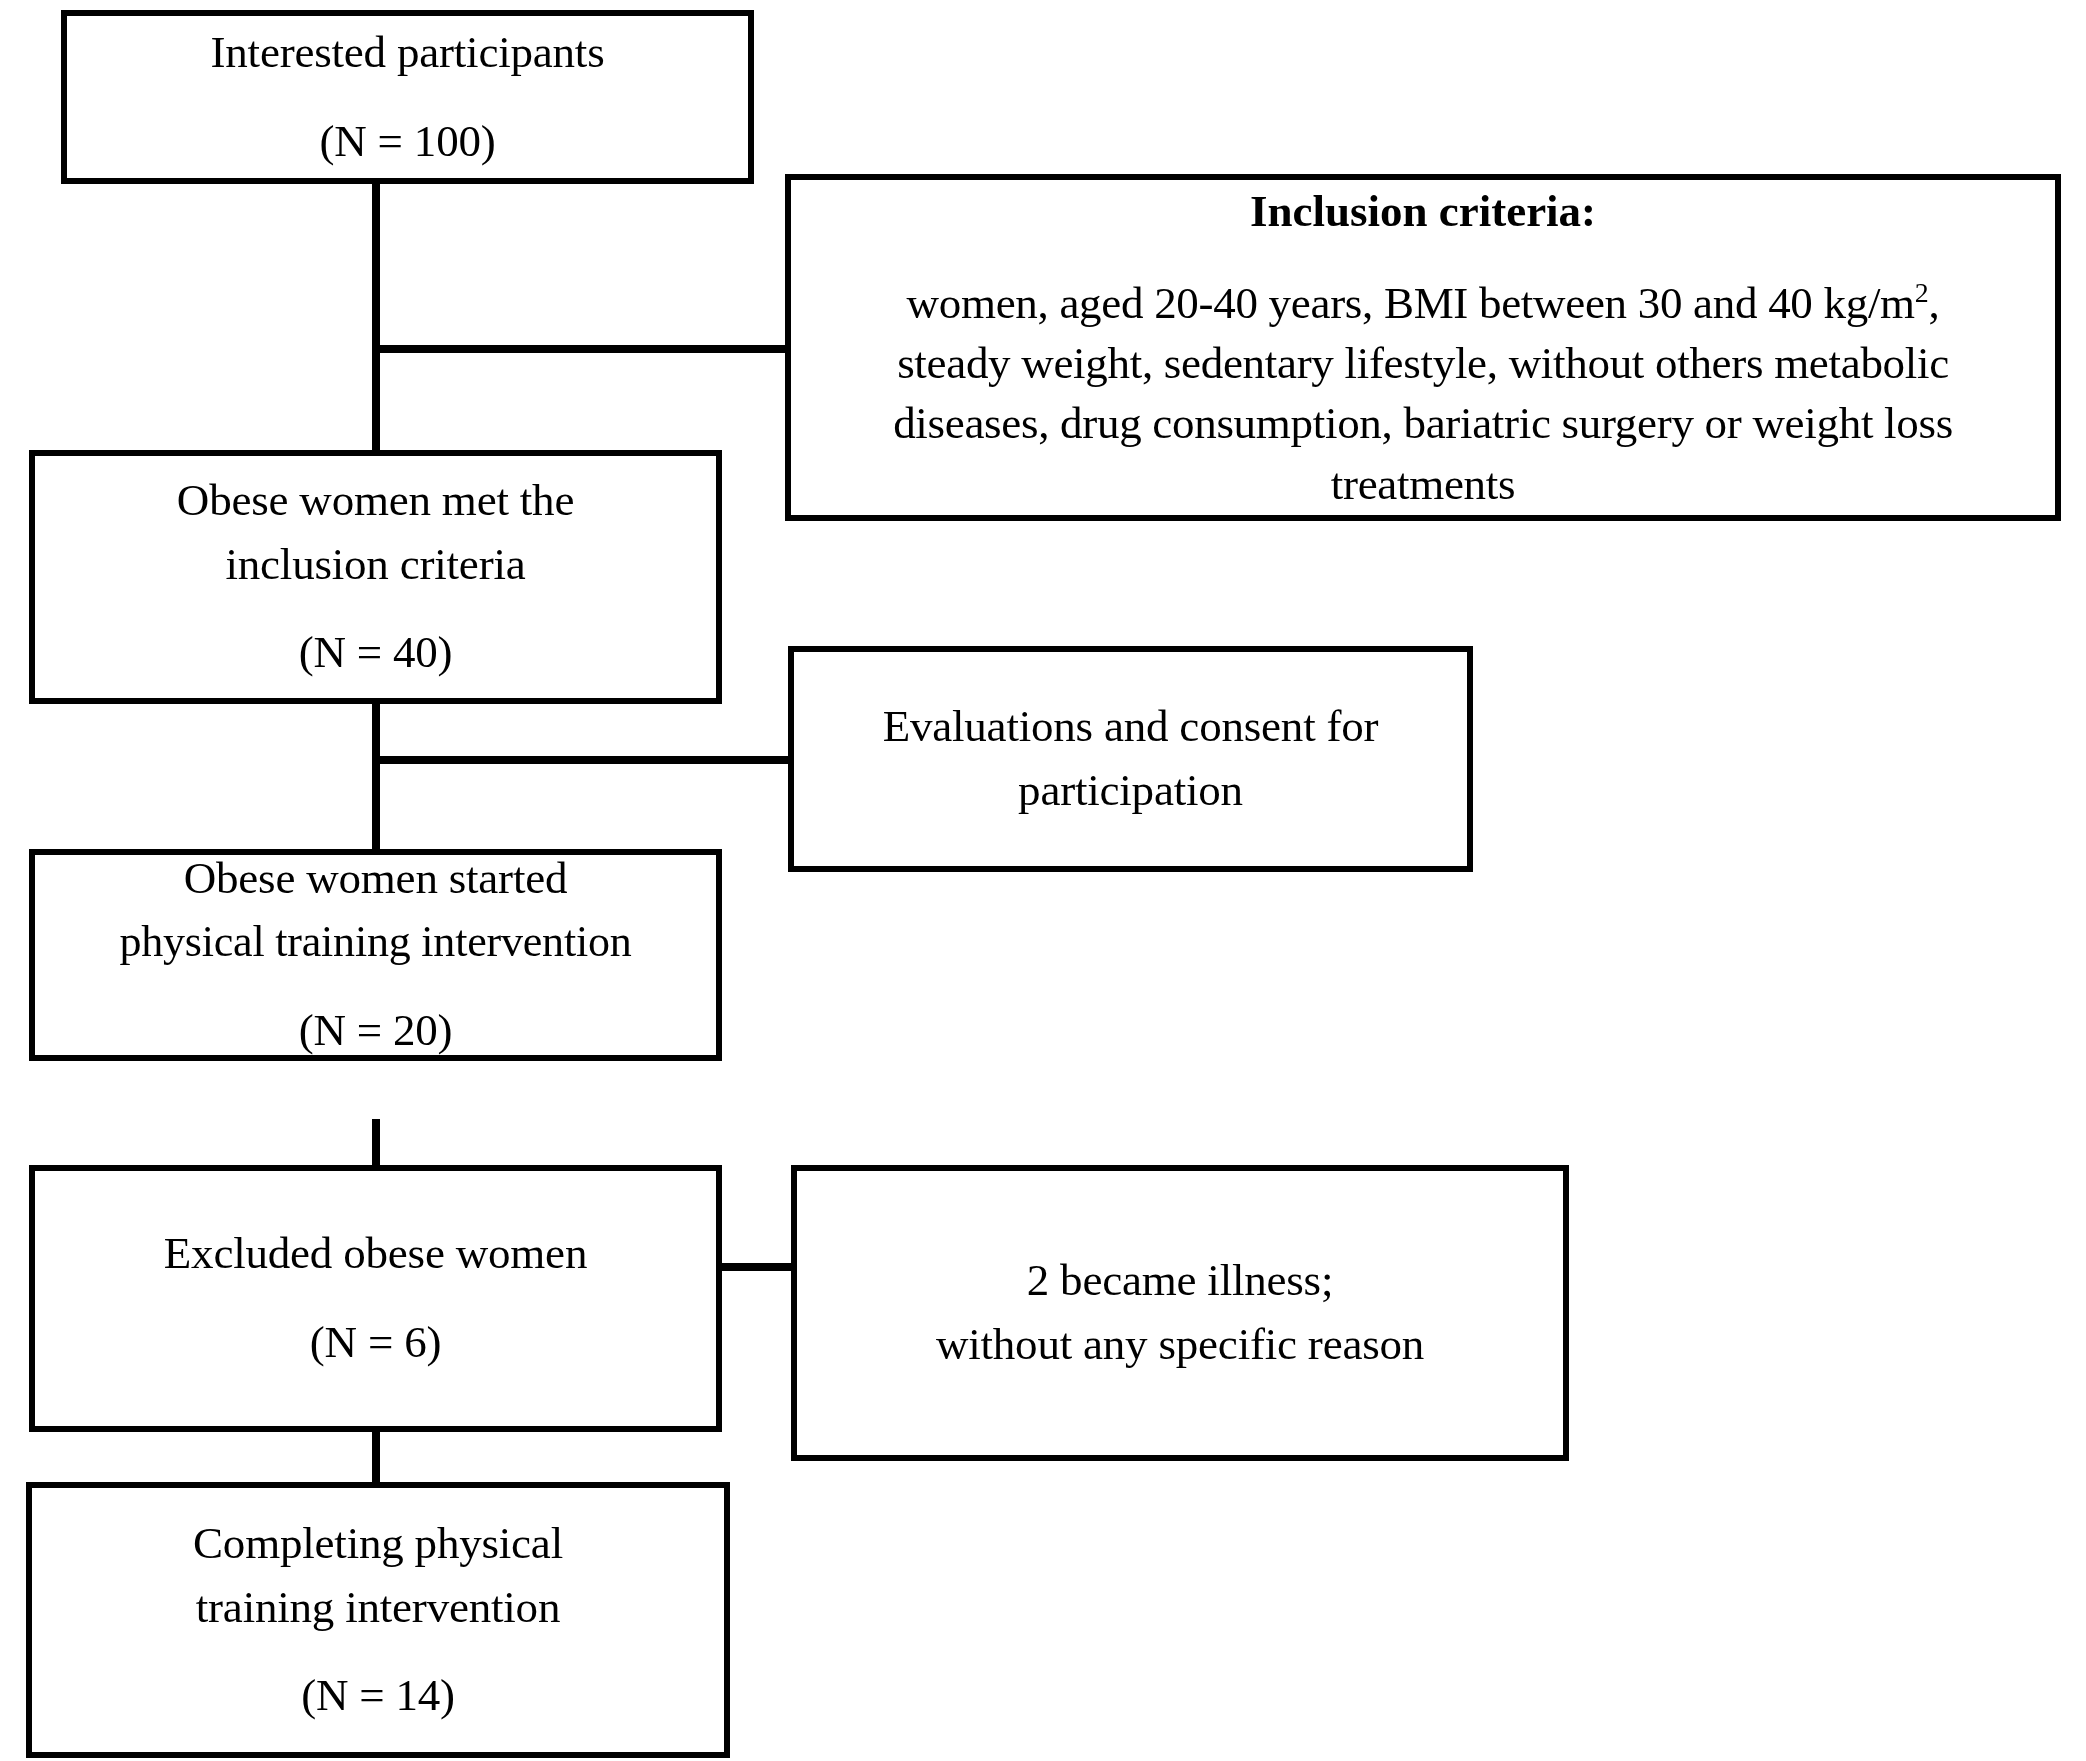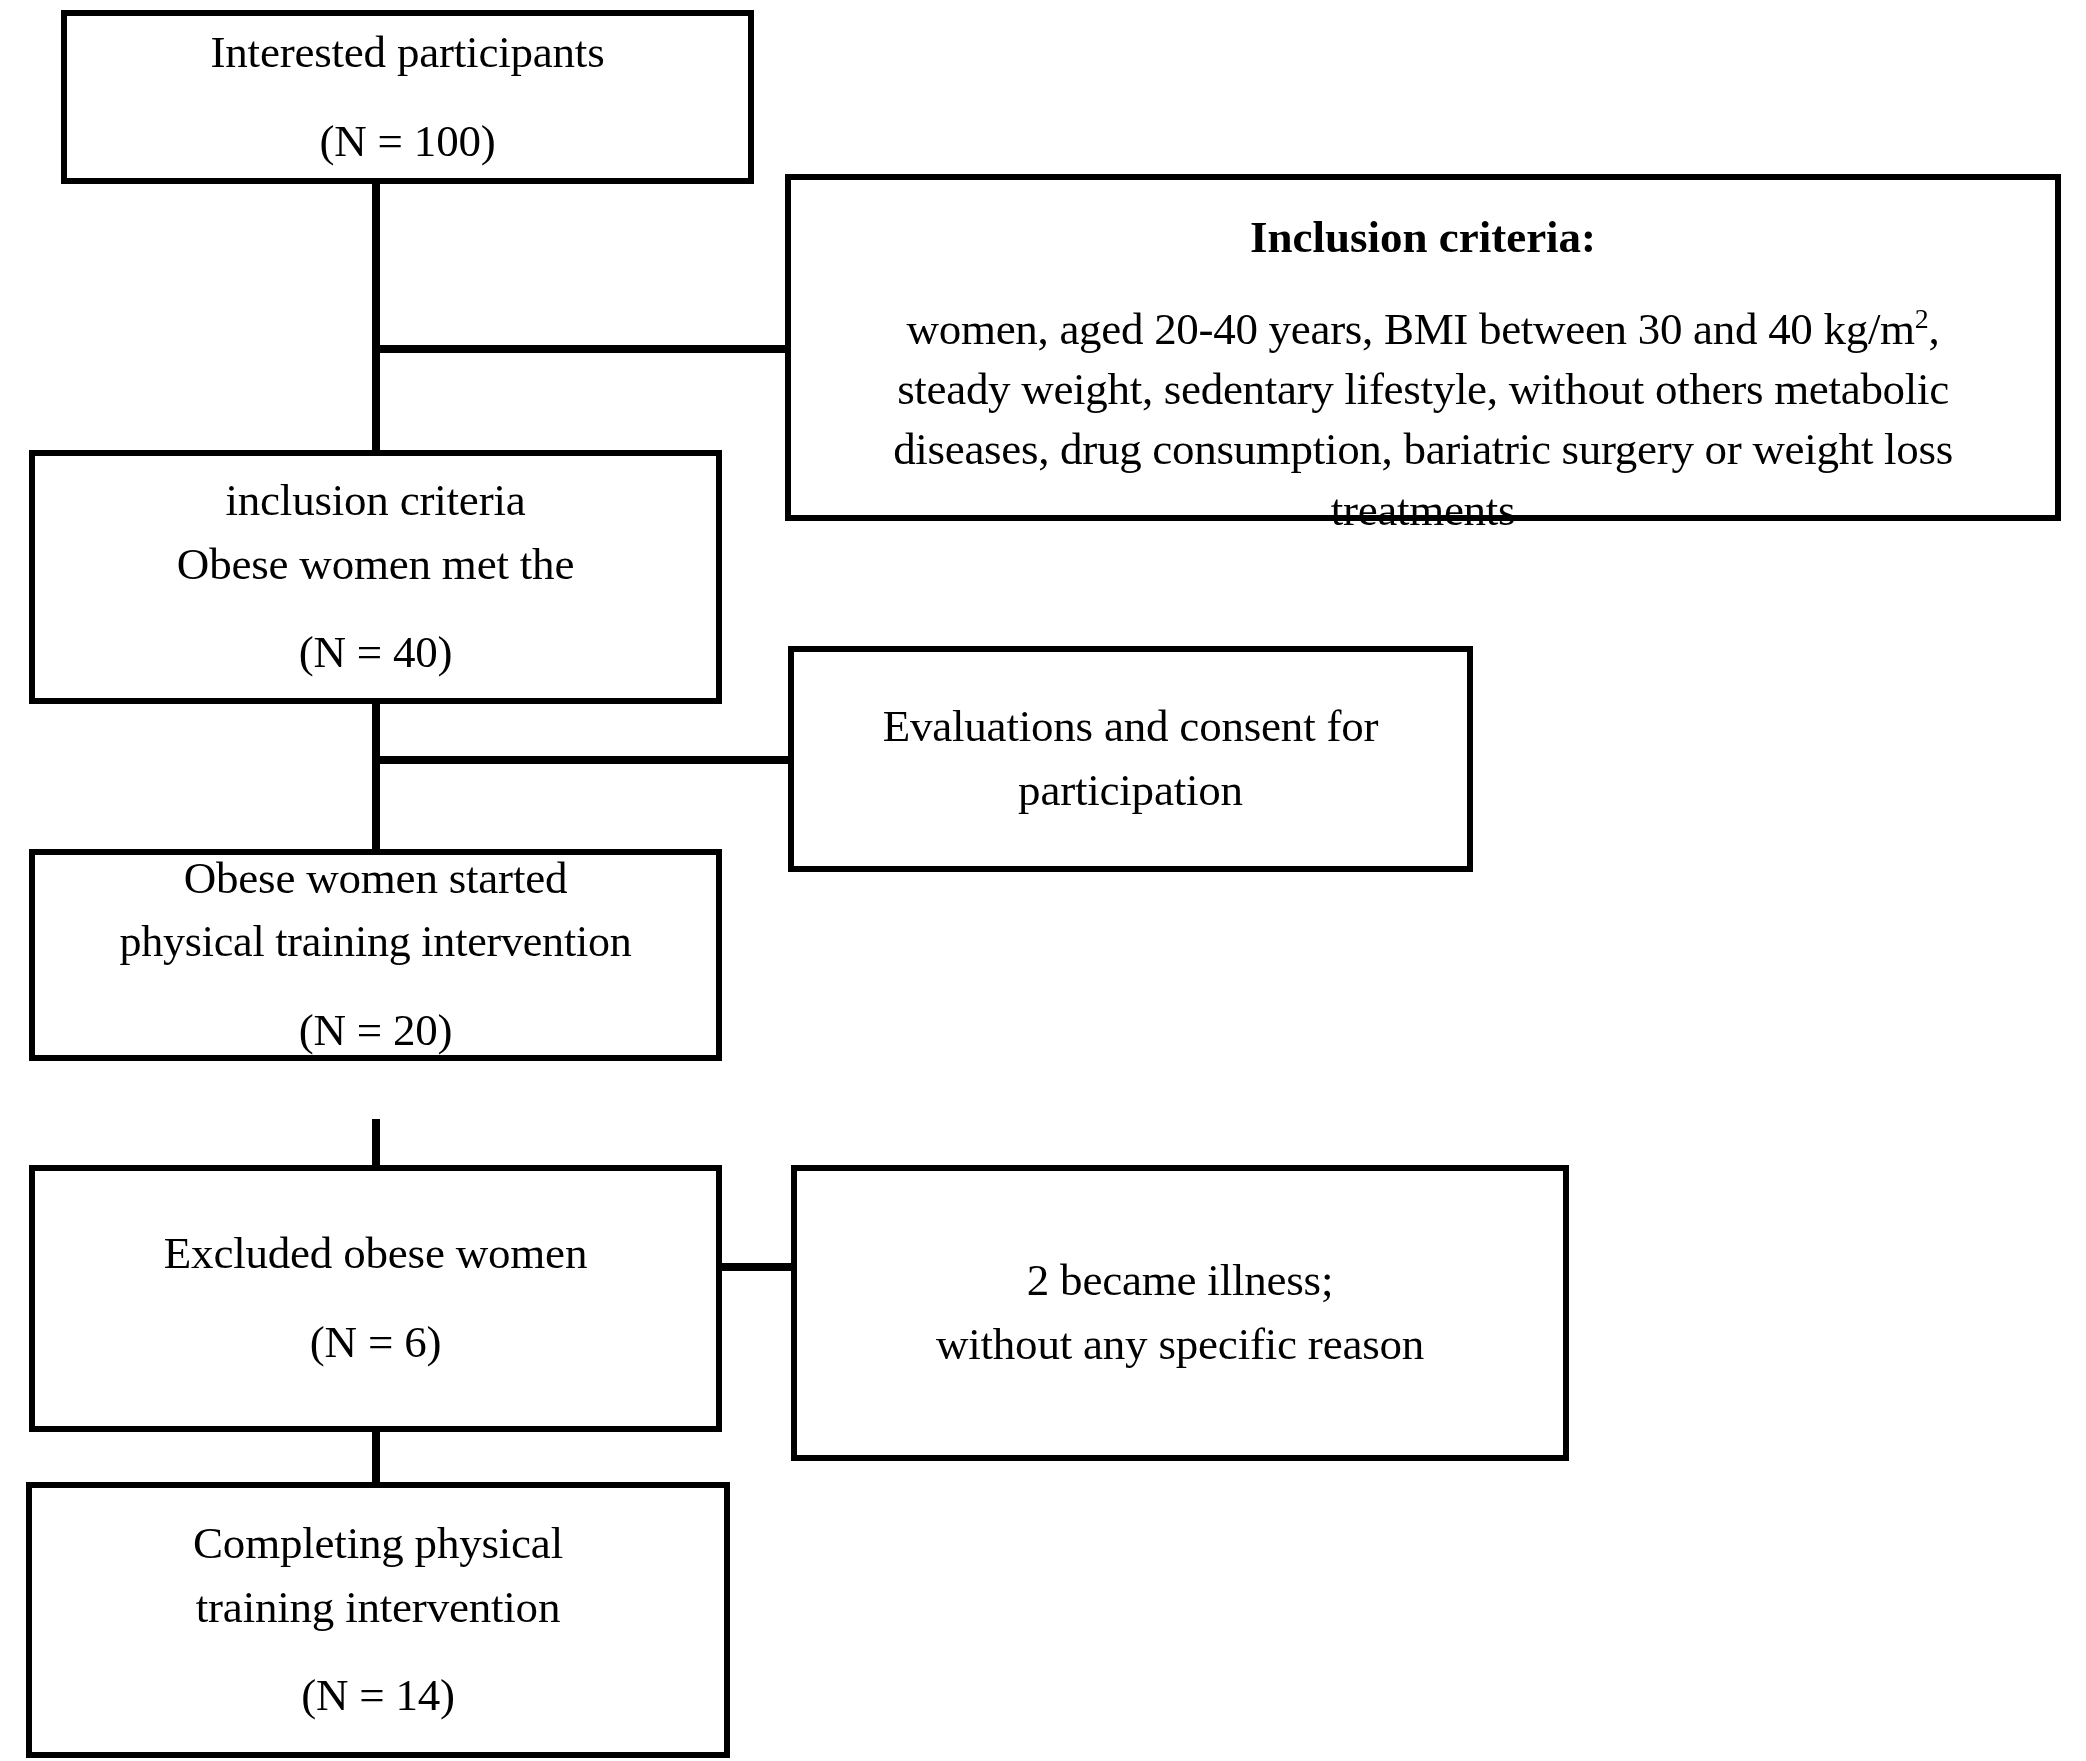--- a/index.html
+++ b/index.html
@@ -80,33 +80,33 @@
 
   <div class="connector h-line" style="left:715px; top:1263px; width:80px;"></div>
 
   <div class="connector v-line" style="left:372px; top:1427px; height:61px;"></div>
 
   <div class="node" style="left:29px; top:10.2px; width:693px; height:174px;margin-left:32px;">
     <span class="ln">Interested participants</span>
     <span class="ln gap-top">(N = 100)</span>
   </div>
 
-  <div class="node" style="left:785px; top:174px; width:1276px; height:347px; justify-content:flex-start; padding-top:26px;">
+  <div class="node" style="left:785px; top:174px; width:1276px; height:347px; justify-content:flex-start; ">
     <span class="node-lead">Inclusion criteria:</span>
     <span class="para" style="margin-top:29px;">
       <span>women, aged 20-40 years, BMI between 30 and 40 kg/m</span><sup>2</sup><span>,</span><br>
       <span>steady weight, sedentary lifestyle, without others metabolic</span><br>
       <span>diseases, drug consumption, bariatric surgery or weight loss</span><br>
       <span>treatments</span>
     </span>
   </div>
 
   <div class="node" style="left:29px; top:450px; width:693px; height:254px;">
+    <span class="ln">Obese women met the</span>
     <span class="ln">inclusion criteria</span>
-    <span class="ln">Obese women met the</span>
     <span class="ln gap-top">(N = 40)</span>
   </div>
 
   <div class="node" style="left:788px; top:646px; width:685px; height:226px;">
     <span class="ln">Evaluations and consent for</span>
     <span class="ln">participation</span>
   </div>
 
   <div class="node" style="left:29px; top:849px; width:693px; height:212px;">
     <span class="ln">Obese women  started</span>

